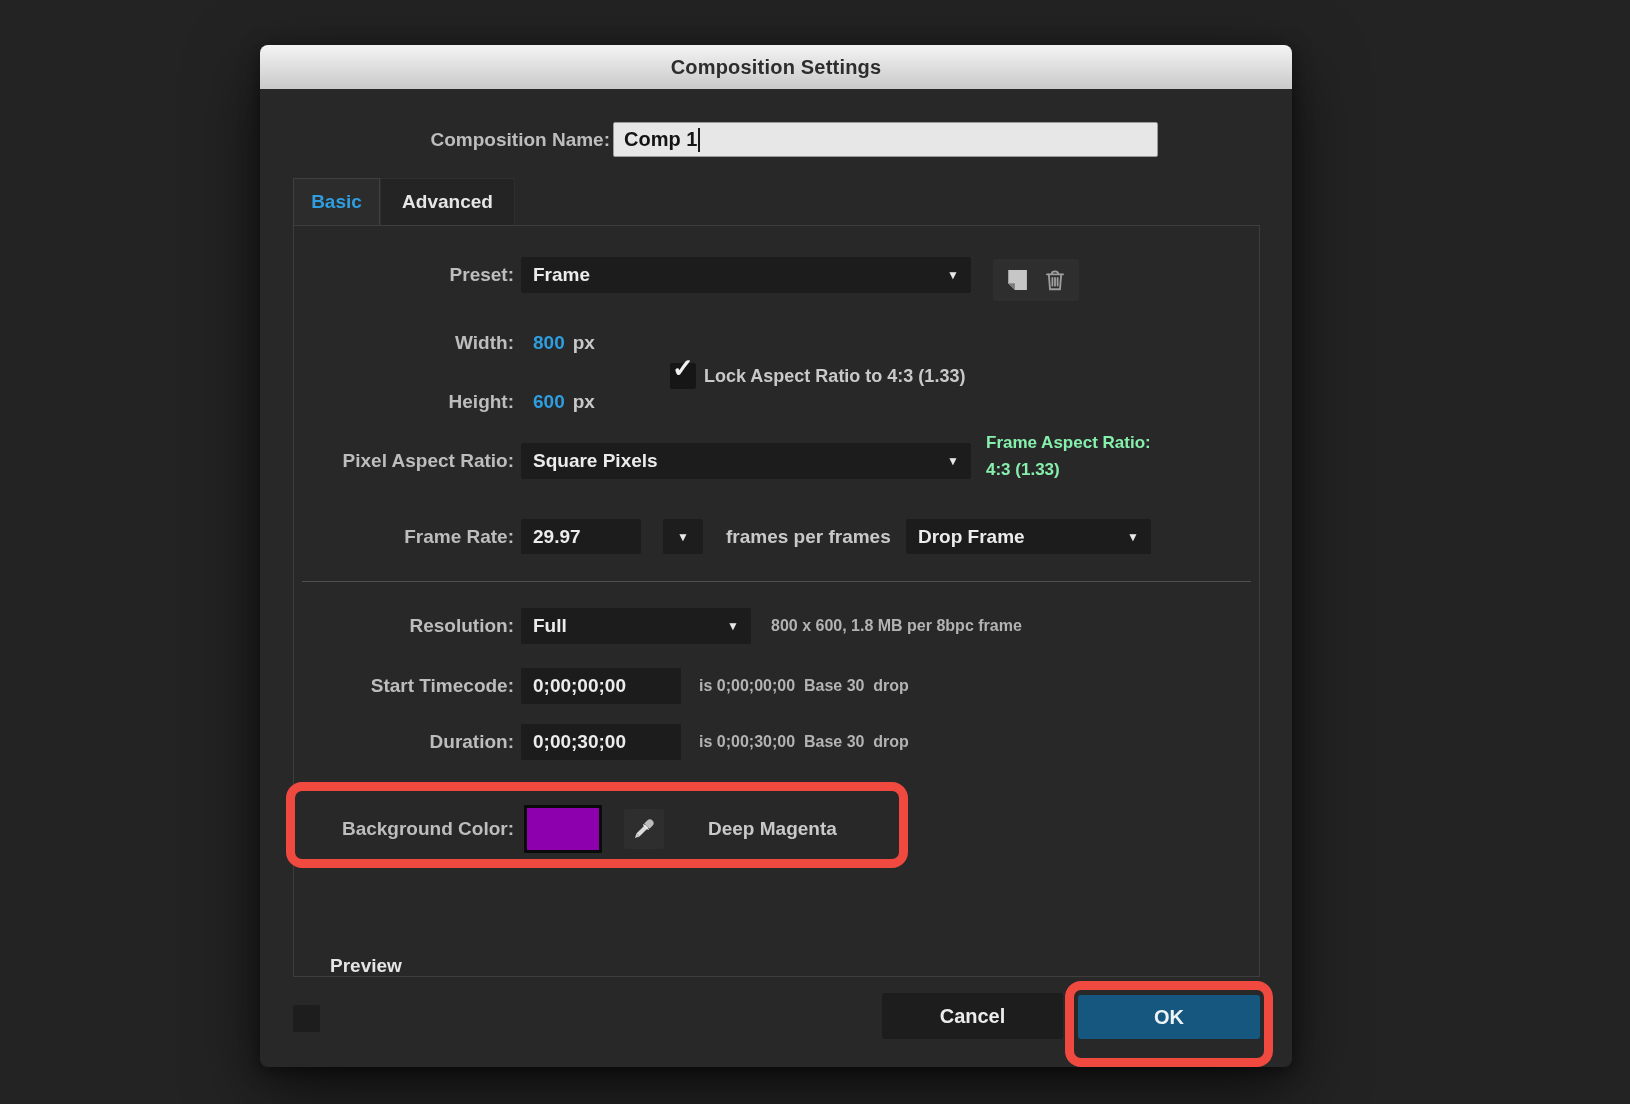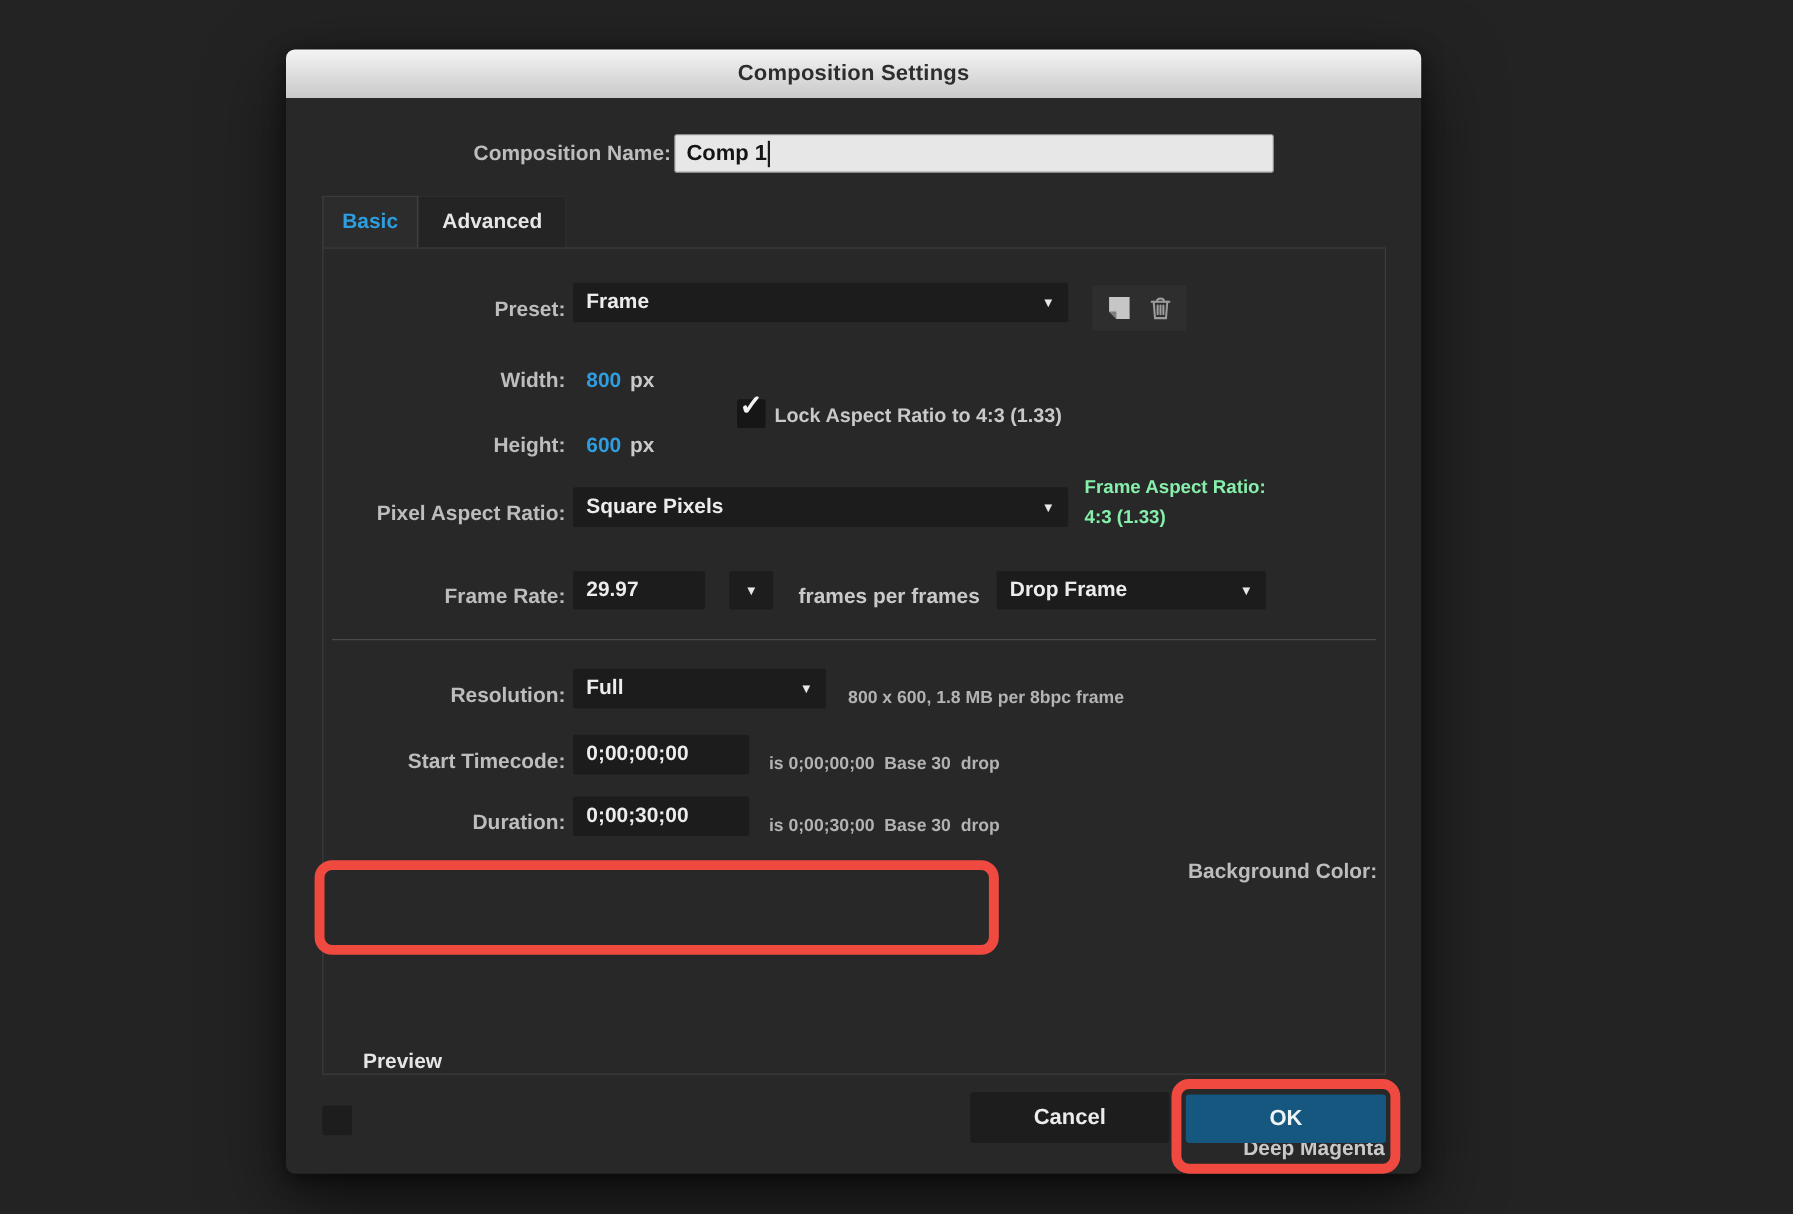--- a/index.html
+++ b/index.html
@@ -37,21 +37,21 @@
   .tabs { position:absolute; left:33px; top:133px; display:flex; }
   .tab { height:47px; display:flex; align-items:center; justify-content:center;
     font-size:19px; font-weight:700; cursor:default;text-align:center; }
   .tab.basic { width:87px; background:#2c2c2c; border:1px solid #3f3f3f; border-bottom:none; }
   .tab.advanced { width:135px; background:#242424; border:1px solid #2f2f2f; border-bottom:none; color:#e6e6e6; }
 
   
   .panel { position:absolute; left:33px; top:180px; width:967px; height:752px;
     border:1px solid #3e3e3e; background:#282828; }
 
-  .row { position:absolute; left:0; width:100%; display:flex; align-items:flex-end; }
+  .row { position:absolute; left:0; width:100%; display:flex; align-items:center; }
   .lbl { width:220px; text-align:right; color:#bdbdbd; font-size:19px; font-weight:700;
     flex:0 0 220px; margin-right:7px; }
 
   .dd { background:#1c1c1c; height:100%; display:flex; align-items:center;
     padding:0 12px; border-radius:2px; position:relative; }
   .dd .dd-val { color:#ececec; font-size:19px; font-weight:700; }
   .dd .dd-arrow { position:absolute; right:12px; color:#e8e8e8; font-size:12px; }
 
   .field { background:#1c1c1c; height:100%; display:flex; align-items:center;
     padding:0 12px; border-radius:2px; color:#ececec; font-size:19px; font-weight:700; }
@@ -213,32 +213,32 @@
       </div>
 
       <div class="row" style="top:498px; height:36px;">
         <div class="lbl">Duration:</div>
         <div class="field" style="width:160px;">
           <span>0;00;30;00</span>
         </div>
         <span class="info" style="margin-left:18px;">is 0;00;30;00  Base 30  drop</span>
       </div>
 
-      <div class="row" style="top:556px; height:48px;flex-direction:column;">
+      <div class="row" style="top:579px; height:48px;">
         <div class="lbl">Background Color:</div>
         <div class="swatch" style="margin-left: 3px; background-color: rgb(140, 0, 173);"></div>
         <div class="eyedropper-btn" style="margin-left:22px;">
           <svg width="26" height="26" viewBox="0 0 24 24">
             <path d="M3.6 20.4 L5 16.2 L7.8 19 Z" fill="#cfcfcf"></path>
             <path d="M5 16.2 L13.2 8 L16 10.8 L7.8 19 Z" fill="#dcdcdc"></path>
             <path d="M12.2 7 L15 4.2 A2.1 2.1 0 0 1 19.8 9 L17 11.8 Z" fill="#bdbdbd"></path>
             <path d="M11.4 7.8 L16.2 12.6" stroke="#efefef" stroke-width="1.2"></path>
           </svg>
         </div>
-        <span class="color-name" style="margin-left:15px;">Deep Magenta</span>
+        <span class="color-name" style="margin-left:44px;">Deep Magenta</span>
       </div>
 
     </div>
 
     <div class="preview-box"></div>
     <div class="preview-label">Preview</div>
     <div class="btn cancel">Cancel</div>
     <div class="btn ok" style="background-color: rgb(21, 87, 127);">OK</div>
 
   </div>

